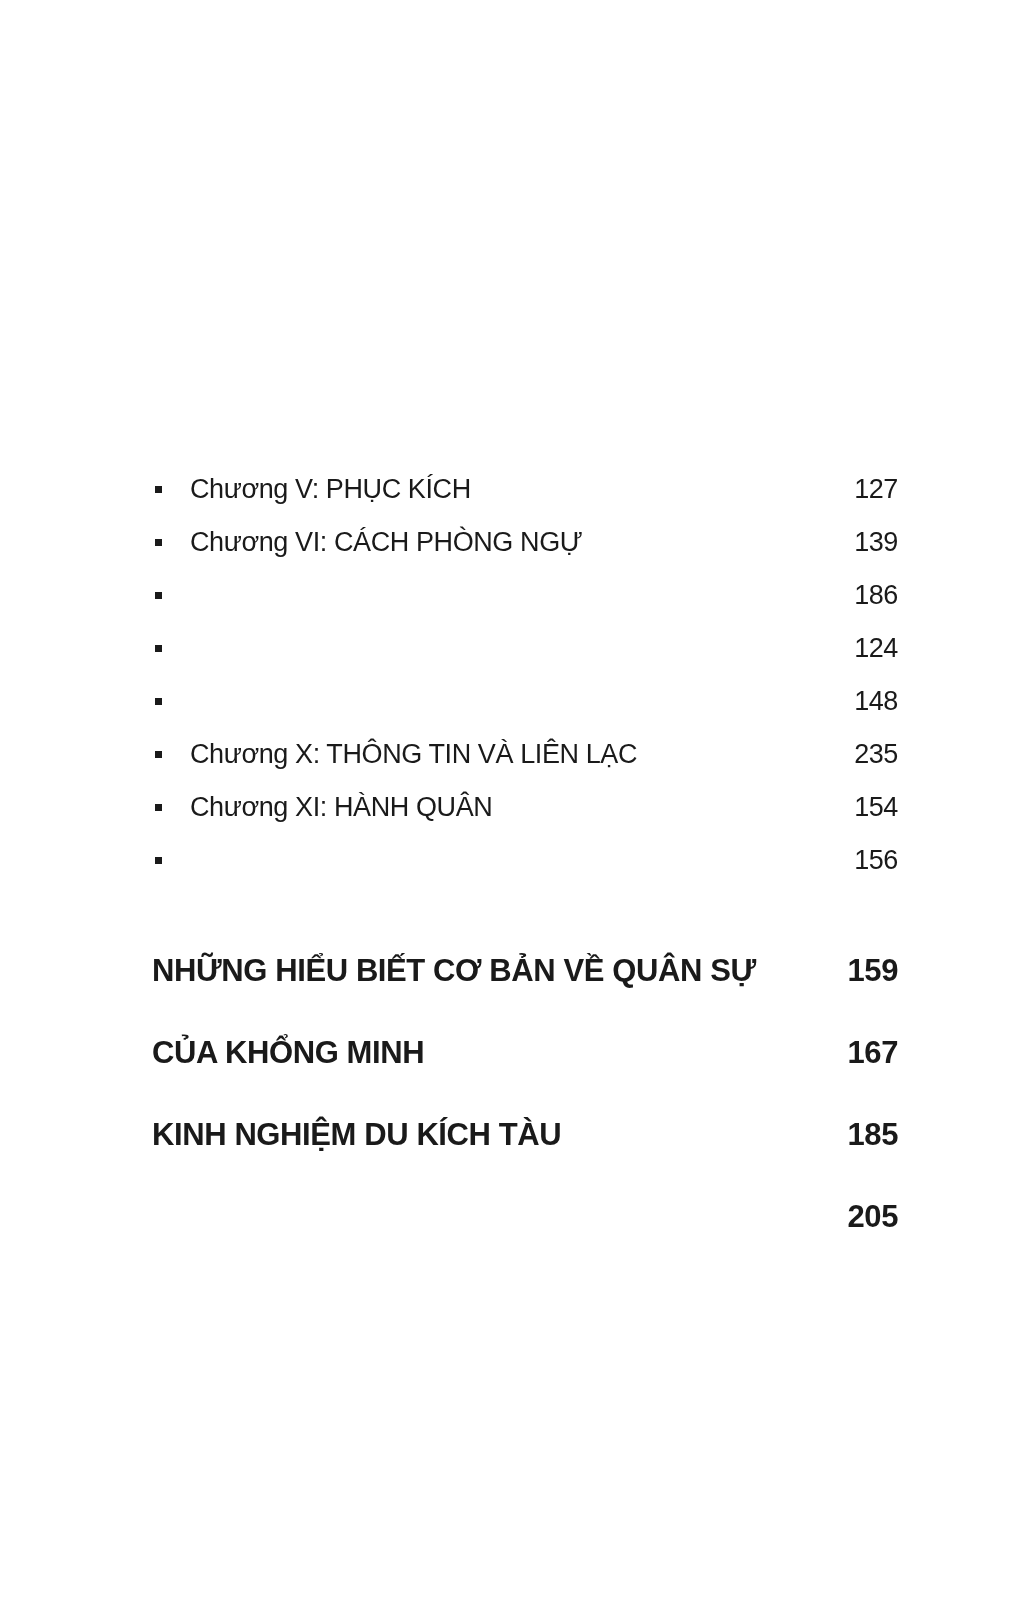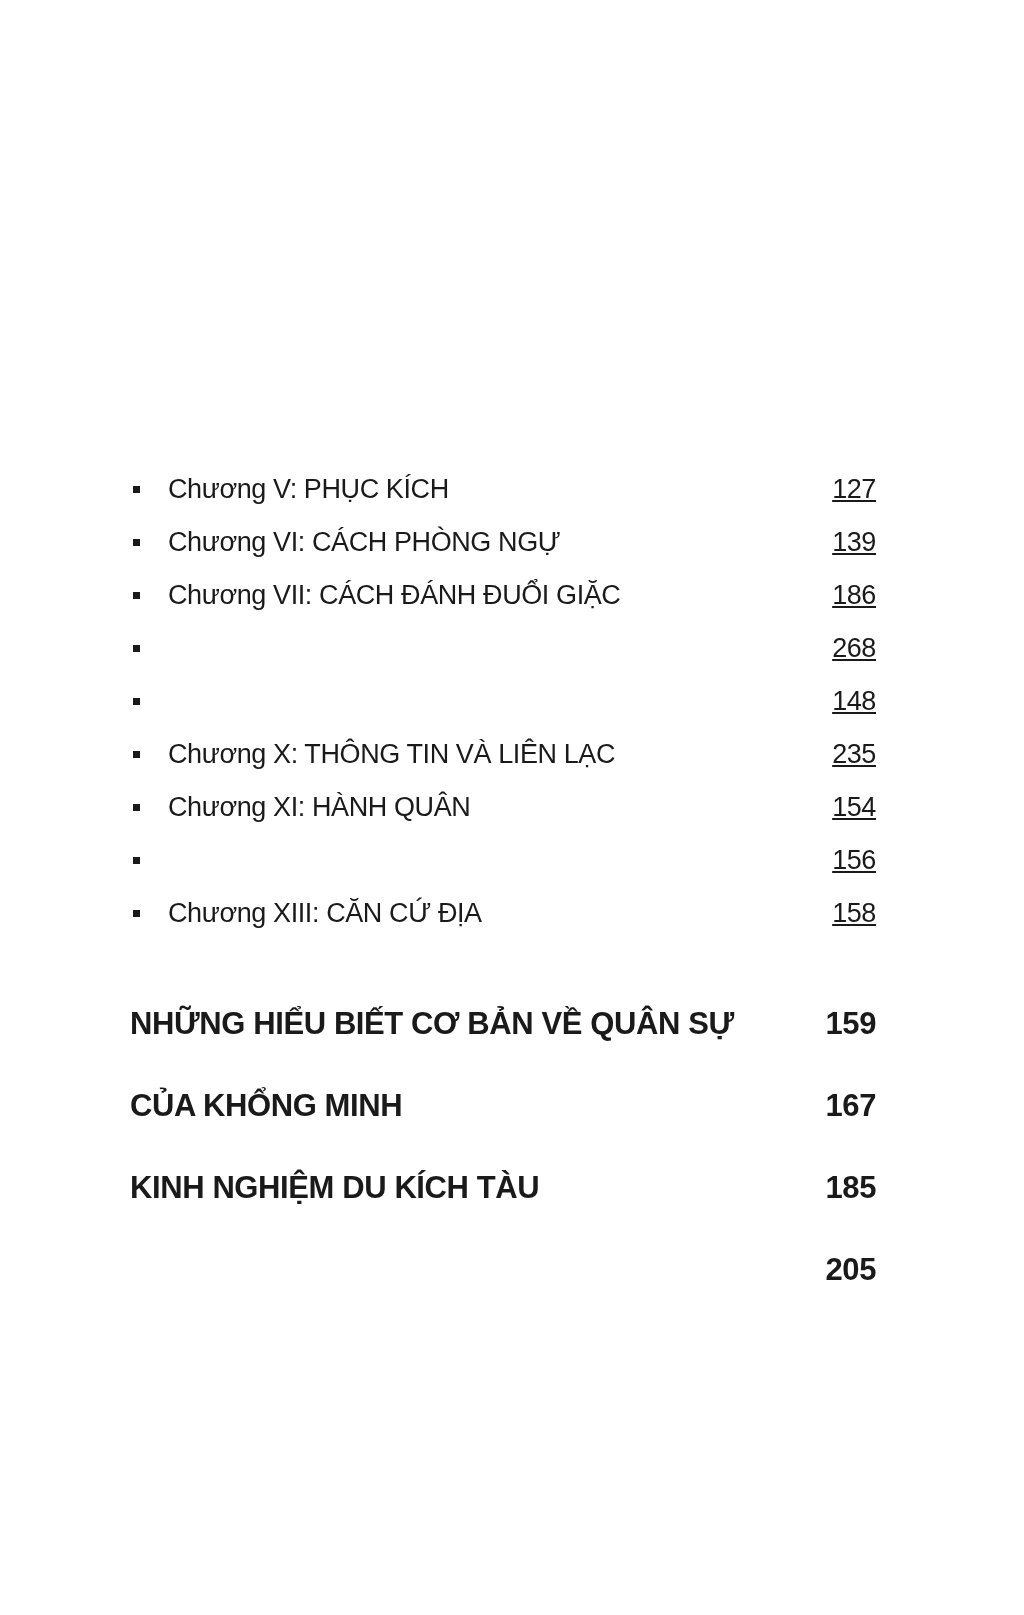--- a/index.html
+++ b/index.html
@@ -8,42 +8,42 @@
     width: 1024px;
     height: 1615px;
     background: #ffffff;
     color: #1a1a1a;
     font-family: "Liberation Sans", "DejaVu Sans", sans-serif;
     position: relative;
     overflow: hidden;
   }
   .toc {
     position: absolute;
-    left: 130px;
+    left: 152px;
     top: 463px;
     width: 746px;
   }
   .chapter-list { display: block; }
   .chapter-row {
     display: flex;
     align-items: center;
     height: 53px;
     font-size: 27px;
     letter-spacing: -0.4px;
     white-space: nowrap;
   }
   .bullet {
     width: 7px;
     height: 7px;
     background: #1a1a1a;
     margin-left: 3px;
     margin-right: 28px;
     flex: 0 0 auto;
   }
-  .chapter-page { margin-left: auto; text-decoration: underline; }
+  .chapter-page { margin-left: auto; }
   .section-row {
     display: flex;
     align-items: flex-end;
     font-weight: bold;
     font-size: 31px;
     letter-spacing: -0.4px;
     margin-top: 38px;
     white-space: nowrap;
   }
   .section-row.first { margin-top: 62px; }
@@ -62,49 +62,43 @@
       <span class="chapter-label">Chương V: PHỤC KÍCH</span>
       <span class="chapter-page">127</span>
     </div>
     <div class="chapter-row">
       <span class="bullet"></span>
       <span class="chapter-label">Chương VI: CÁCH PHÒNG NGỰ</span>
       <span class="chapter-page">139</span>
     </div>
     <div class="chapter-row">
       <span class="bullet"></span>
-      <span class="chapter-label">Chương VII: CÁCH ĐÁNH ĐUỔI GIẶC</span>
       <span class="chapter-page">186</span>
     </div>
     <div class="chapter-row">
       <span class="bullet"></span>
-      <span class="chapter-page">268</span>
+      <span class="chapter-page">124</span>
     </div>
     <div class="chapter-row">
       <span class="bullet"></span>
       <span class="chapter-page">148</span>
     </div>
     <div class="chapter-row">
       <span class="bullet"></span>
       <span class="chapter-label">Chương X: THÔNG TIN VÀ LIÊN LẠC</span>
       <span class="chapter-page">235</span>
     </div>
     <div class="chapter-row">
       <span class="bullet"></span>
       <span class="chapter-label">Chương XI: HÀNH QUÂN</span>
       <span class="chapter-page">154</span>
     </div>
     <div class="chapter-row">
       <span class="bullet"></span>
       <span class="chapter-page">156</span>
-    </div>
-    <div class="chapter-row">
-      <span class="bullet"></span>
-      <span class="chapter-label">Chương XIII: CĂN CỨ ĐỊA</span>
-      <span class="chapter-page">158</span>
     </div>
   </div>
 
   <div class="section-row first">
     <div class="section-title">
       <div class="s-line">NHỮNG HIỂU BIẾT CƠ BẢN VỀ QUÂN SỰ</div>
 
     </div>
     <div class="section-page">159</div>
   </div>

